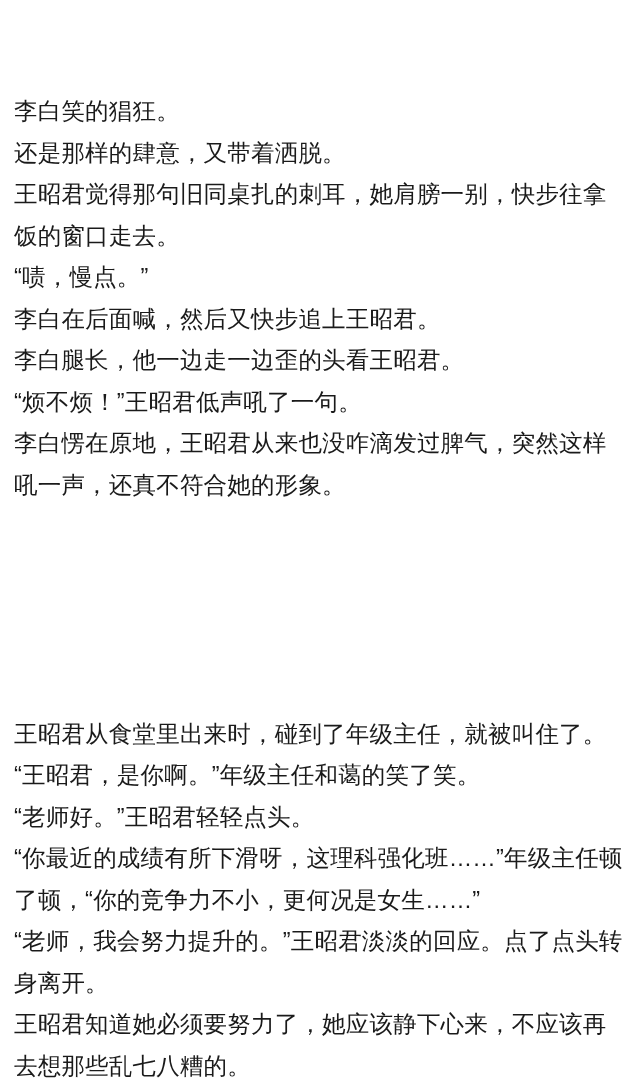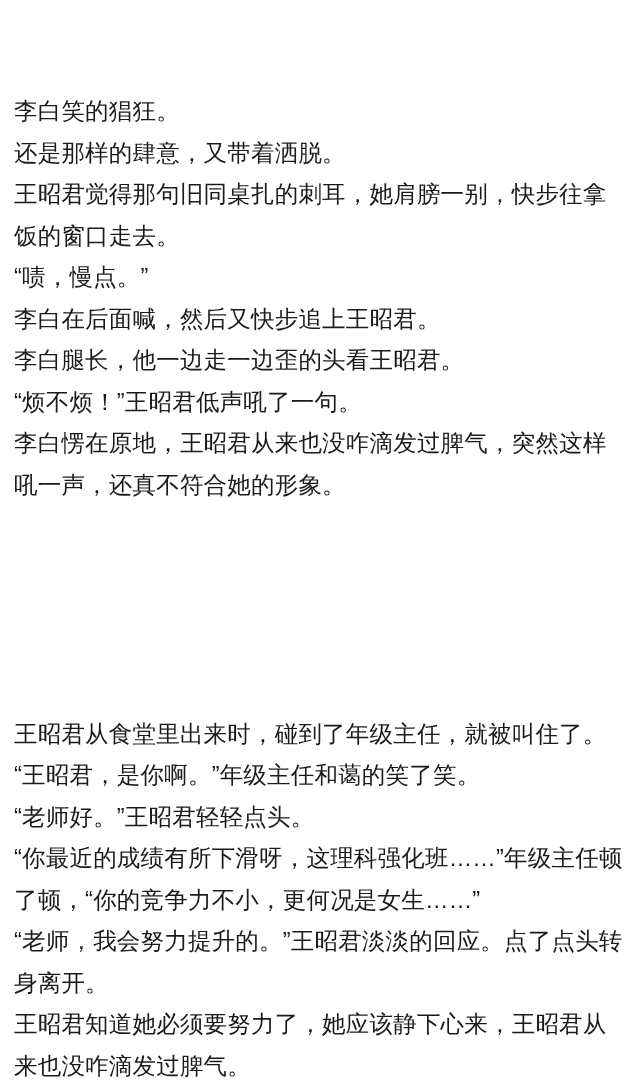--- a/index.html
+++ b/index.html
@@ -52,17 +52,17 @@
 李白在后面喊，然后又快步追上王昭君。
 李白腿长，他一边走一边歪的头看王昭君。
 “烦不烦！”王昭君低声吼了一句。
 李白愣在原地，王昭君从来也没咋滴发过脾气，突然这样吼一声，还真不符合她的形象。</p>
     <div class="blank-line"></div>
     <p class="para">王昭君从食堂里出来时，碰到了年级主任，就被叫住了。
 “王昭君，是你啊。”年级主任和蔼的笑了笑。
 “老师好。”王昭君轻轻点头。
 “你最近的成绩有所下滑呀，这理科强化班……”年级主任顿了顿，“你的竞争力不小，更何况是女生……”
 “老师，我会努力提升的。”王昭君淡淡的回应。点了点头转身离开。
-王昭君知道她必须要努力了，她应该静下心来，王昭君从来也没咋滴发过脾气。</p>
+王昭君知道她必须要努力了，她应该静下心来，不应该再去想那些乱七八糟的。</p>
     
     
   </div>
 </div>
 
 </body></html>

